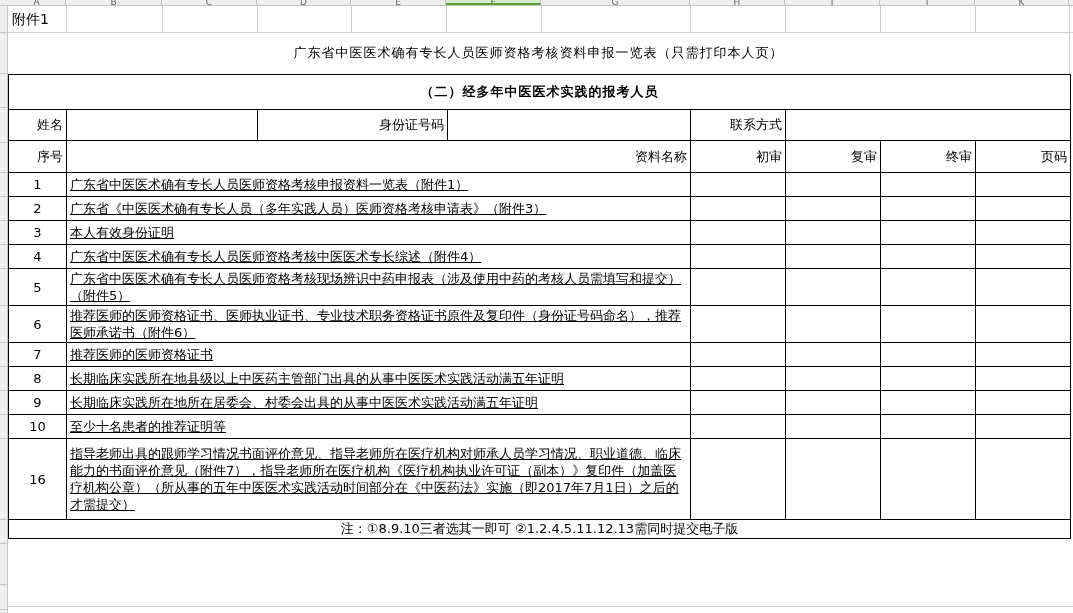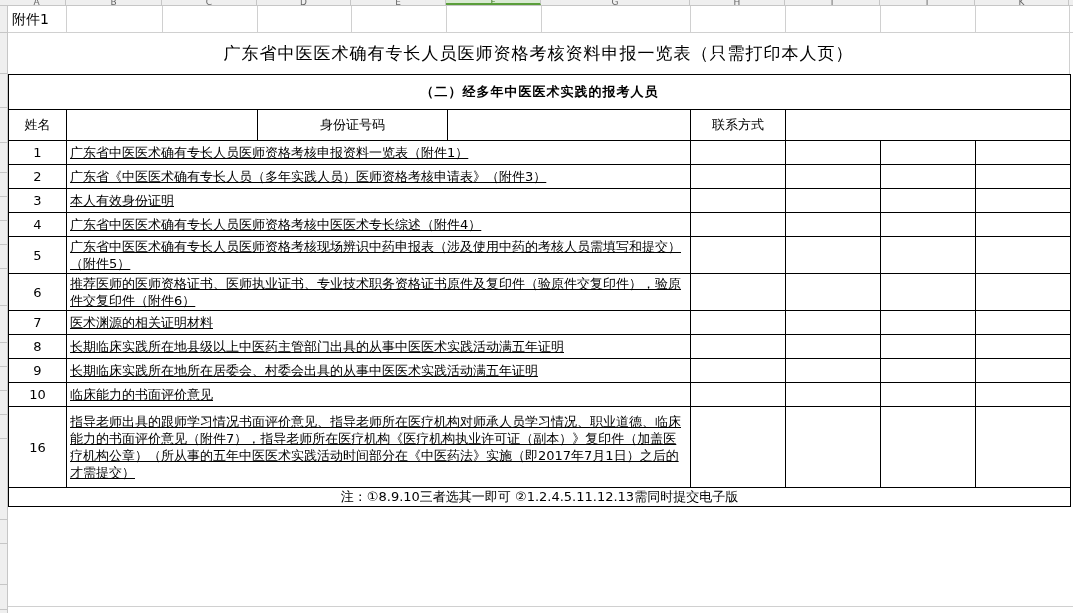--- a/index.html
+++ b/index.html
@@ -24,33 +24,33 @@
   }
   .rowhdr .r { position:absolute; left:0; width:7px; border-bottom:1px solid #c6c6c6; }
   .gridline-v { position:absolute; width:1px; background:#d0d0d0; }
   .gridline-h { position:absolute; height:1px; background:#d0d0d0; }
   .cell-att {
     position:absolute; left:8px; top:6px; width:58px; height:26px;
     font-size:14px; line-height:26px; padding-left:4px;
   }
   .title {
     position:absolute; left:8px; top:32px; width:1061px; height:42px;
-    font-size:17px; line-height:42px; text-align:center; letter-spacing:1px;
+    font-size:13px; line-height:42px; text-align:center; letter-spacing:1px;
   }
   table.sheet {
     position:absolute; left:8px; top:74px; width:1062px;
     border-collapse:collapse; table-layout:fixed;
   }
   table.sheet td {
     border:1.5px solid #000; padding:0 3px; font-size:13px;
     overflow:hidden; vertical-align:middle;
   }
   .subtitle { text-align:center; font-weight:bold; font-size:16px; letter-spacing:1px; }
   .center { text-align:center; }
-  .hdrtxt { text-align:center; font-size:14px; }
+  .hdrtxt { text-align:right; font-size:14px; }
   .item { font-size:13px; line-height:17px; text-align:left;text-decoration:underline; }
   .note { text-align:center; font-size:13px; }
 </style>
 </head>
 <body>
 
 <div class="colhdr">
   <div class="c" style="left:8px;width:57px">A</div>
   <div class="c" style="left:66px;width:95px">B</div>
   <div class="c" style="left:162px;width:94px">C</div>
@@ -120,20 +120,28 @@
     <td colspan="8" class="subtitle">（二）经多年中医医术实践的报考人员</td>
   </tr>
   <tr style="height:31px">
     <td class="hdrtxt">姓名</td>
     <td></td>
     <td class="hdrtxt">身份证号码</td>
     <td></td>
     <td class="hdrtxt">联系方式</td>
     <td colspan="3"></td>
   </tr>
+  <tr style="height:32px">
+    <td class="hdrtxt">序号</td>
+    <td colspan="3" class="hdrtxt">资料名称</td>
+    <td class="hdrtxt">初审</td>
+    <td class="hdrtxt">复审</td>
+    <td class="hdrtxt">终审</td>
+    <td class="hdrtxt">页码</td>
+  </tr>
 
   <tr style="height:24px">
     <td class="center">1</td>
     <td colspan="3" class="item">广东省中医医术确有专长人员医师资格考核申报资料一览表（附件1）</td>
     <td></td>
         <td></td>
         <td></td>
         <td></td>
   </tr>
   <tr style="height:24px">
@@ -163,29 +171,29 @@
   <tr style="height:37px">
     <td class="center">5</td>
     <td colspan="3" class="item">广东省中医医术确有专长人员医师资格考核现场辨识中药申报表（涉及使用中药的考核人员需填写和提交）（附件5）</td>
     <td></td>
         <td></td>
         <td></td>
         <td></td>
   </tr>
   <tr style="height:37px">
     <td class="center">6</td>
-    <td colspan="3" class="item">推荐医师的医师资格证书、医师执业证书、专业技术职务资格证书原件及复印件（验原件交复印件），验原件交复印件（附件6）</td>
+    <td colspan="3" class="item">推荐医师的医师资格证书、医师执业证书、专业技术职务资格证书原件及复印件（身份证号码命名），推荐医师承诺书（附件6）</td>
     <td></td>
         <td></td>
         <td></td>
         <td></td>
   </tr>
   <tr style="height:24px">
     <td class="center">7</td>
-    <td colspan="3" class="item">医术渊源的相关证明材料</td>
+    <td colspan="3" class="item">推荐医师的医师资格证书</td>
     <td></td>
         <td></td>
         <td></td>
         <td></td>
   </tr>
   <tr style="height:24px">
     <td class="center">8</td>
     <td colspan="3" class="item">长期临床实践所在地县级以上中医药主管部门出具的从事中医医术实践活动满五年证明</td>
     <td></td>
         <td></td>
@@ -195,21 +203,21 @@
   <tr style="height:24px">
     <td class="center">9</td>
     <td colspan="3" class="item">长期临床实践所在地所在居委会、村委会出具的从事中医医术实践活动满五年证明</td>
     <td></td>
         <td></td>
         <td></td>
         <td></td>
   </tr>
   <tr style="height:24px">
     <td class="center">10</td>
-    <td colspan="3" class="item">临床能力的书面评价意见</td>
+    <td colspan="3" class="item">至少十名患者的推荐证明等</td>
     <td></td>
         <td></td>
         <td></td>
         <td></td>
   </tr>
   <tr style="height:81px">
     <td class="center">16</td>
     <td colspan="3" class="item">指导老师出具的跟师学习情况书面评价意见、指导老师所在医疗机构对师承人员学习情况、职业道德、临床能力的书面评价意见（附件7），指导老师所在医疗机构《医疗机构执业许可证（副本）》复印件（加盖医疗机构公章）（所从事的五年中医医术实践活动时间部分在《中医药法》实施（即2017年7月1日）之后的才需提交）</td>
     <td></td>
         <td></td>

